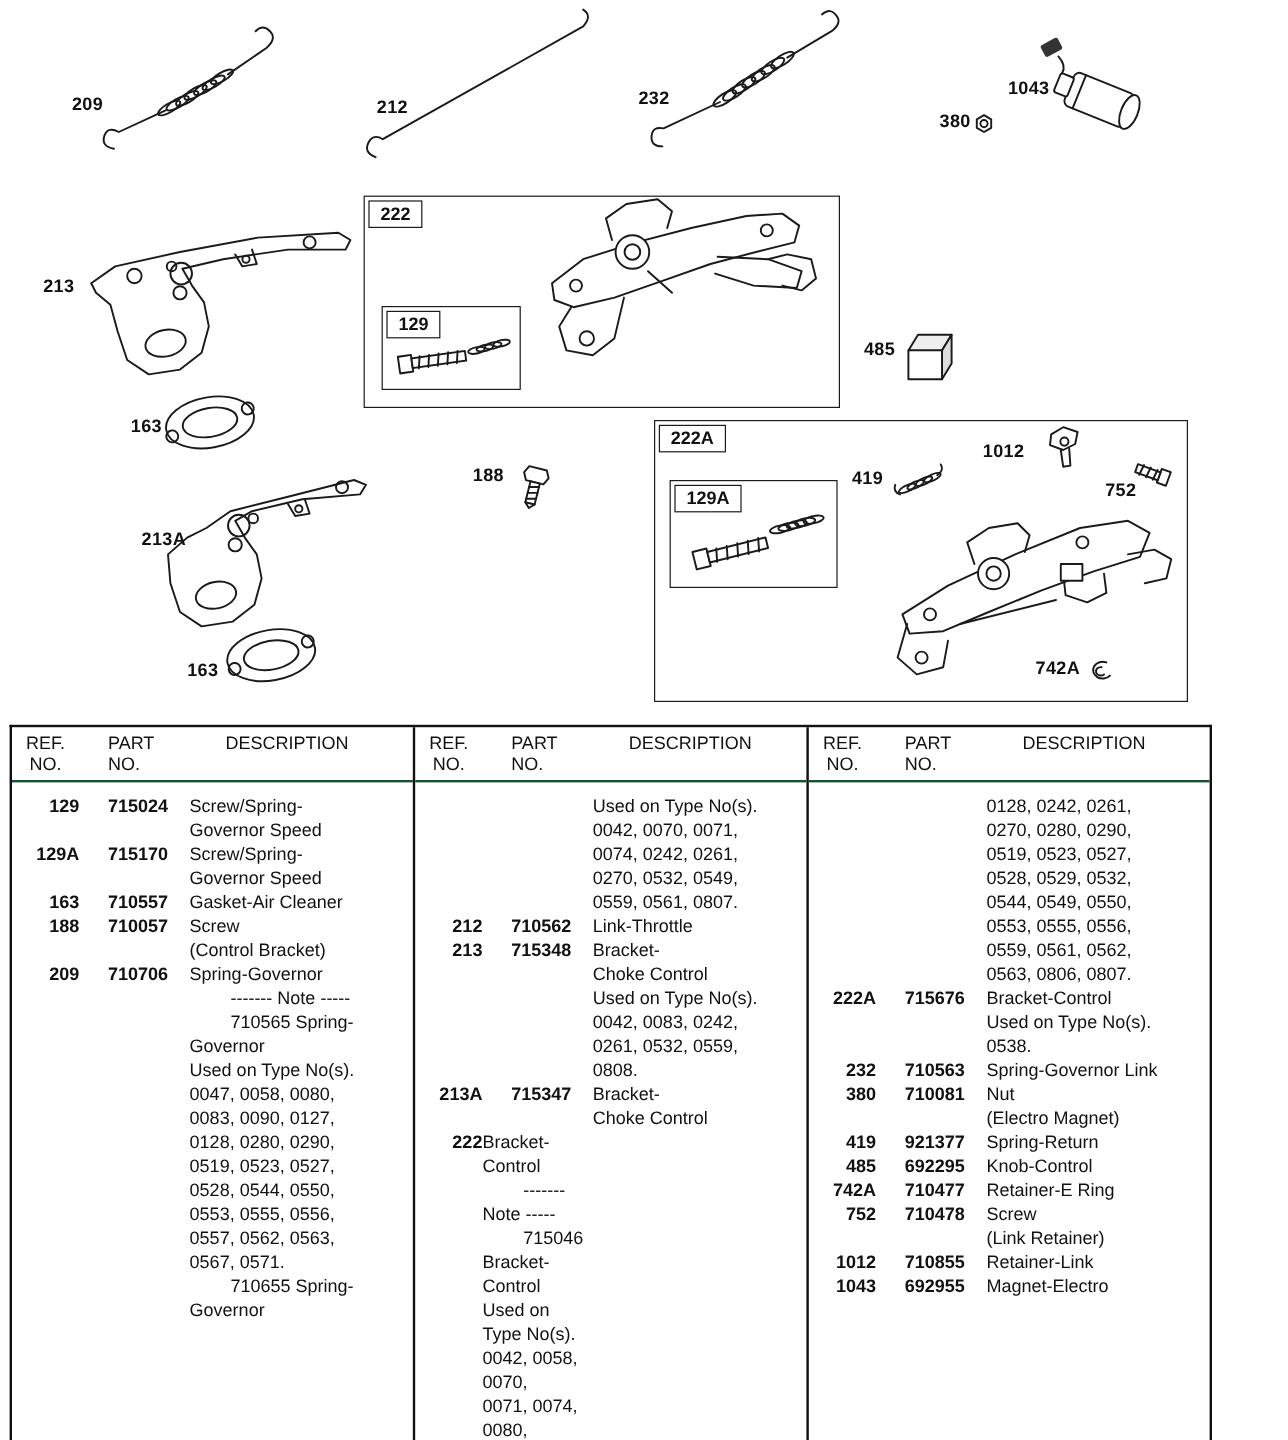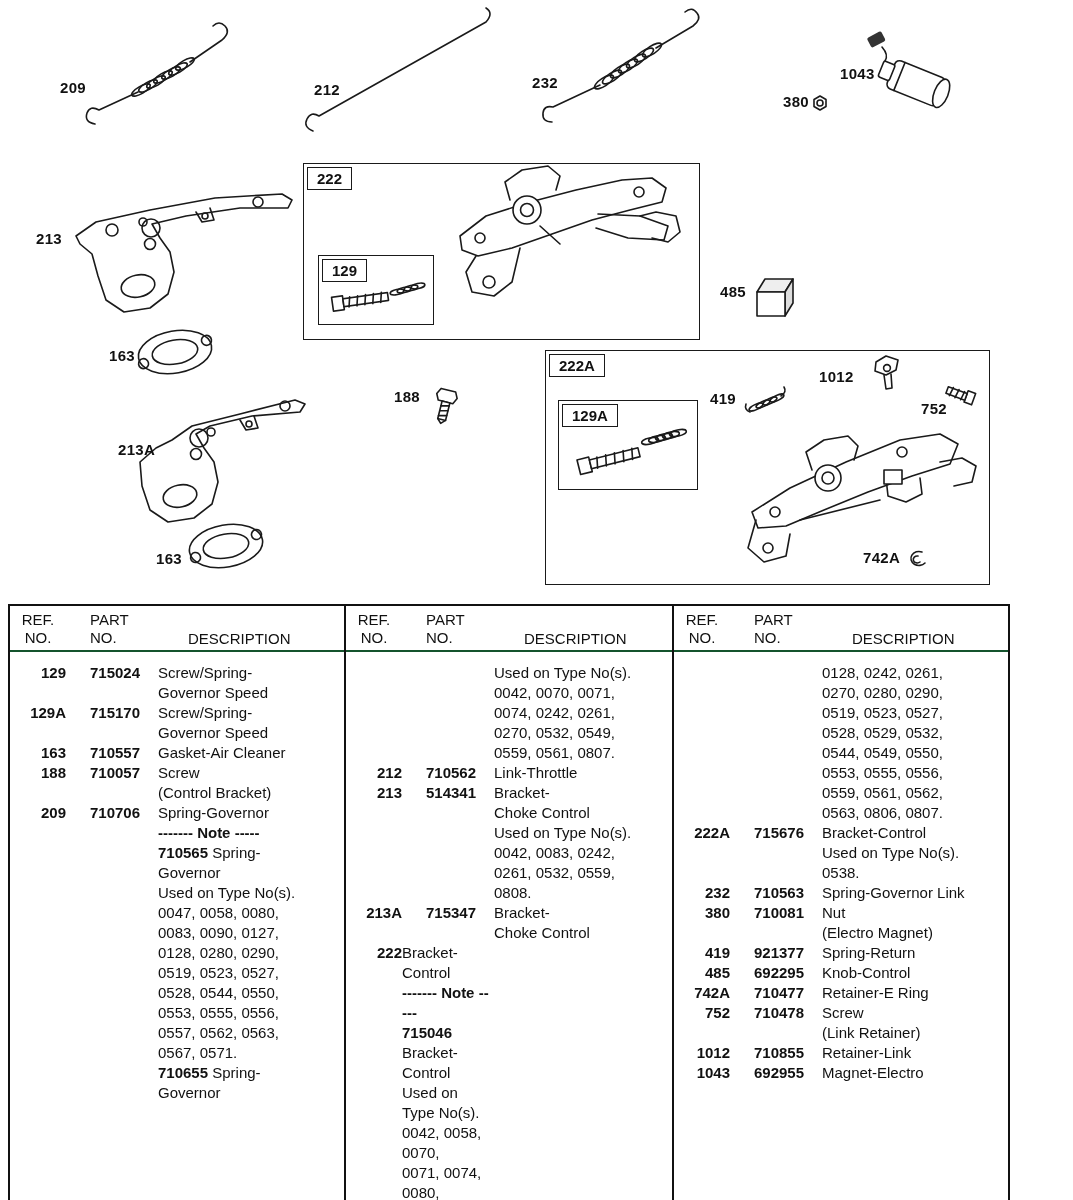--- a/index.html
+++ b/index.html
@@ -25,28 +25,28 @@
   .tcol-1 { width:336px; border-right:2px solid #111; }
   .tcol-2 { width:328px; border-right:2px solid #111; }
   .tcol-3 { flex:1; }
   .thead {
     height:46px; border-bottom:2px solid #14532d;
     display:grid; grid-template-columns:56px 92px 1fr; padding-top:5px; font-size:15px;
   }
   .th-ref { text-align:center; line-height:18px; }
   .th-part { padding-left:24px; line-height:18px; text-align:left; }
   .th-part div { width:44px; text-align:left; }
-  .th-desc { padding-left:30px; display:flex; align-items:flex-end; padding-bottom:2px; line-height:18px; }
+  .th-desc { padding-left:30px; display:flex; padding-bottom:2px; line-height:18px; }
   .tbody { padding-top:11px; }
   .trow { display:grid; grid-template-columns:56px 92px 1fr; font-size:15px; line-height:20px; }
   .c-ref { text-align:right; font-weight:bold; }
   .c-part { padding-left:24px; font-weight:bold; }
   .c-desc { padding-right:4px; }
   .dline { min-height:20px; }
-  .b { font-weight:bold; }
+  .b { font-weight:normal;margin-left:34px; }
 </style>
 </head>
 <body>
 
 <div class="page">
 
   <div class="diagram">
     <svg width="1073" height="604" viewBox="0 0 1073 604">
       <g stroke="#1a1a1a" fill="none" stroke-width="1.6" stroke-linecap="round" stroke-linejoin="round">
 
@@ -367,21 +367,21 @@
           </div>
           <div class="trow">
             <div class="c-ref">212</div>
             <div class="c-part">710562</div>
             <div class="c-desc">
               <div class="dline"><span>Link-Throttle</span></div>
             </div>
           </div>
           <div class="trow">
             <div class="c-ref">213</div>
-            <div class="c-part">514341</div>
+            <div class="c-part">715348</div>
             <div class="c-desc">
               <div class="dline"><span>Bracket-</span></div>
               <div class="dline"><span>Choke Control</span></div>
               <div class="dline"><span>Used on Type No(s).</span></div>
               <div class="dline"><span>0042, 0083, 0242,</span></div>
               <div class="dline"><span>0261, 0532, 0559,</span></div>
               <div class="dline"><span>0808.</span></div>
             </div>
           </div>
           <div class="trow">

